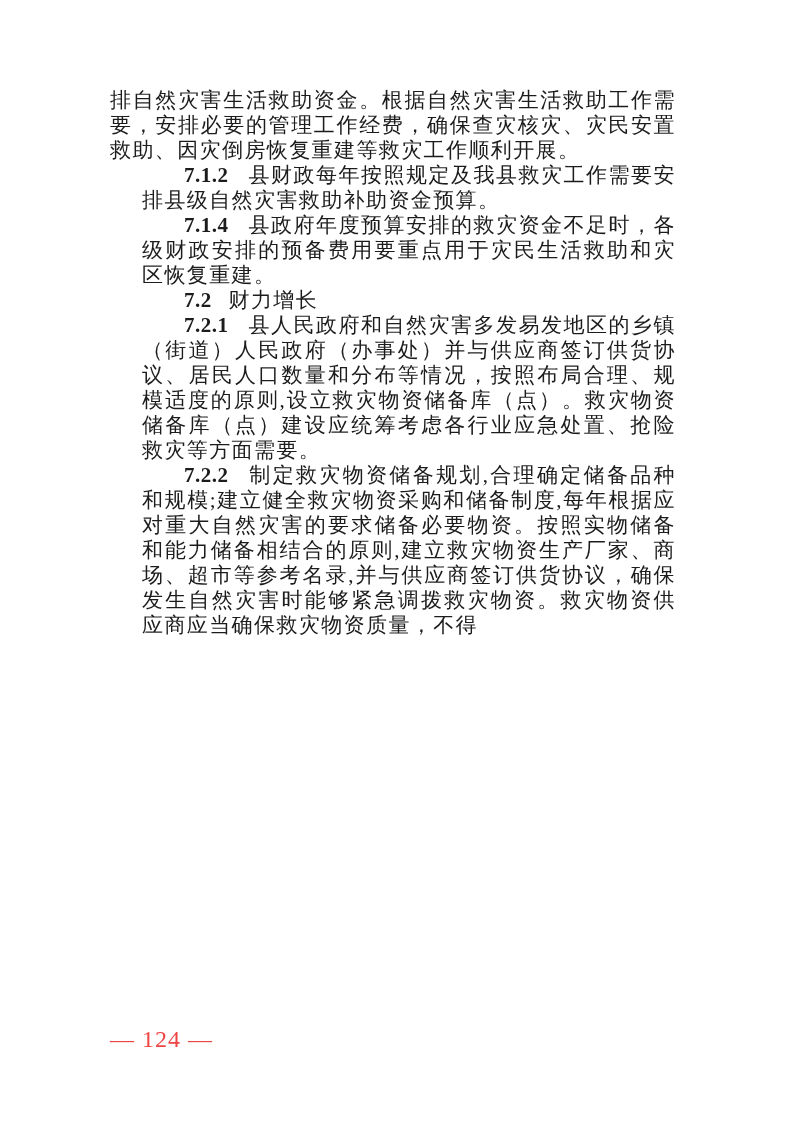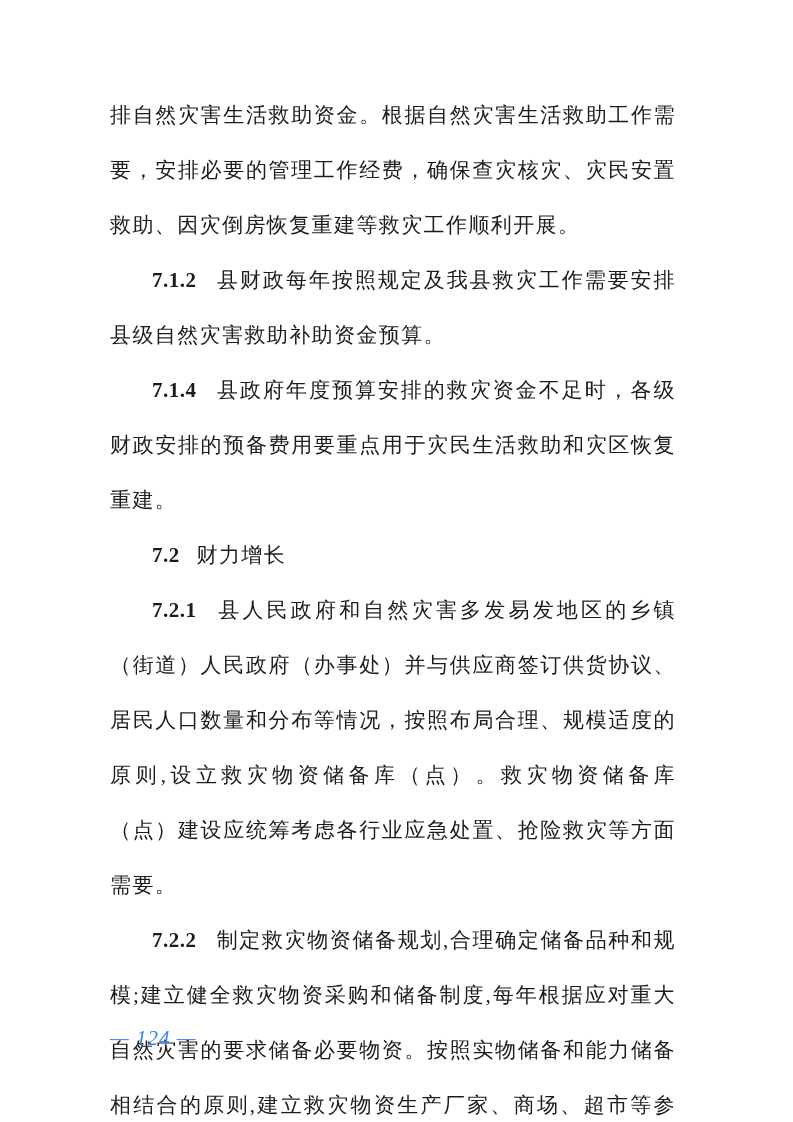--- a/index.html
+++ b/index.html
@@ -18,47 +18,47 @@
   }
   .content {
     position: absolute;
     top: 88px;
     left: 110px;
     width: 566px;
   }
   .content p {
     margin: 0;
     font-size: 21px;
-    line-height: 55px;
+    line-height: 25px;
     letter-spacing: 1.4px;
     text-align: justify;
     text-align-last: left;
     word-break: break-all;
   }
   .content p.indent {
     text-indent: 2em;
+    margin-left: 32px;
   }
   .para-num {
     font-weight: bold;
     letter-spacing: 0.5px;
     margin-right: 0.95em;
   }
   .section-num {
     font-weight: bold;
     letter-spacing: 0.5px;
     margin-right: 0.8em;
   }
   .footer {
     position: absolute;
     left: 110px;
     top: 1026px;
-    font-size: 21px;
+    font-size: 24px;
     letter-spacing: 1px;
-    color: #3b82f6;
-    font-style: italic;
+    color: #ef4444;
   }
 </style>
 </head>
 <body>
 
 <div class="page">
   <div class="content">
 
     <p><span>排自然灾害生活救助资金。根据自然灾害生活救助工作需要，安排必要的管理工作经费，确保查灾核灾、灾民安置救助、因灾倒房恢复重建等救灾工作顺利开展。</span></p>
 

